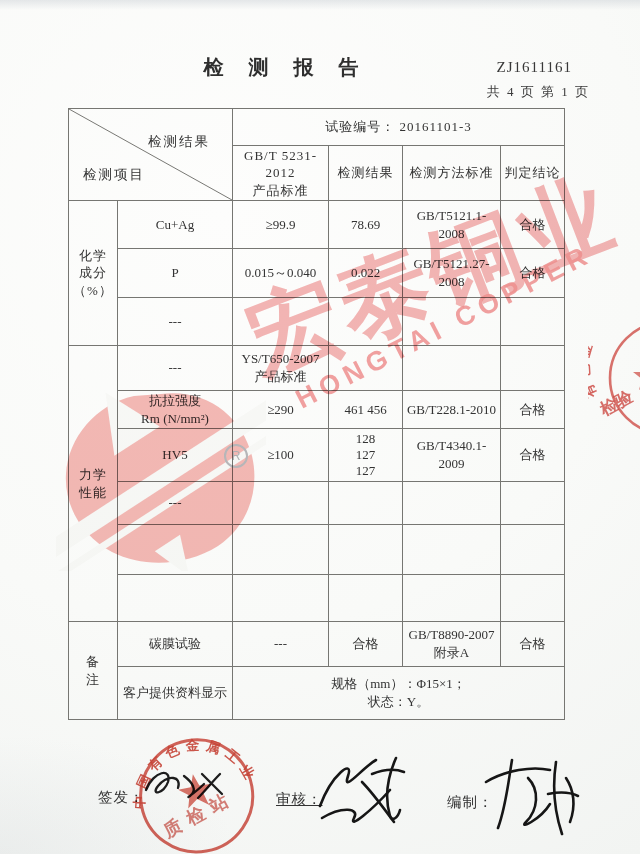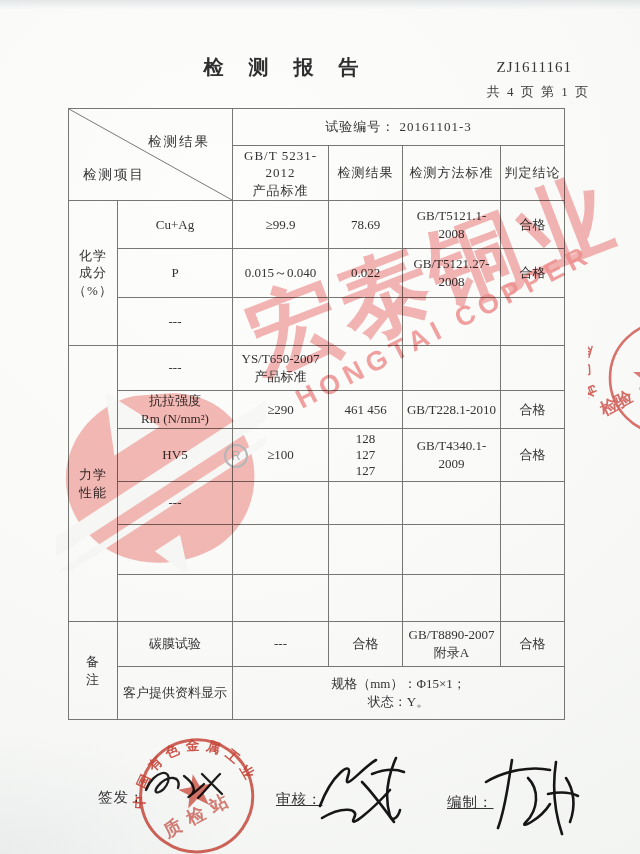--- a/index.html
+++ b/index.html
@@ -49,21 +49,21 @@
   .wm-logo{position:absolute;left:56px;top:386px;}
 
   
   .stamp-main{position:absolute;left:126px;top:722px;transform:rotate(-10deg);mix-blend-mode:multiply;}
   .stamp-right{position:absolute;left:588px;top:310px;mix-blend-mode:multiply;}
 
   
   .sig-label{position:absolute;font-size:14.5px;letter-spacing:1px;color:#333;}
   .lab-sign{left:98px;top:788px;}
   .lab-review{left:276px;top:790px;text-decoration:underline;}
-  .lab-prepare{left:447px;top:793px;text-decoration:underline;}
+  .lab-prepare{left:447px;top:793px;}
   .sig{position:absolute;}
   .sig1{left:138px;top:762px;}
   .sig2{left:306px;top:748px;}
   .sig3{left:478px;top:750px;}
 </style>
 </head>
 <body>
 
 <div class="page">
   <div class="scan-top"></div>

